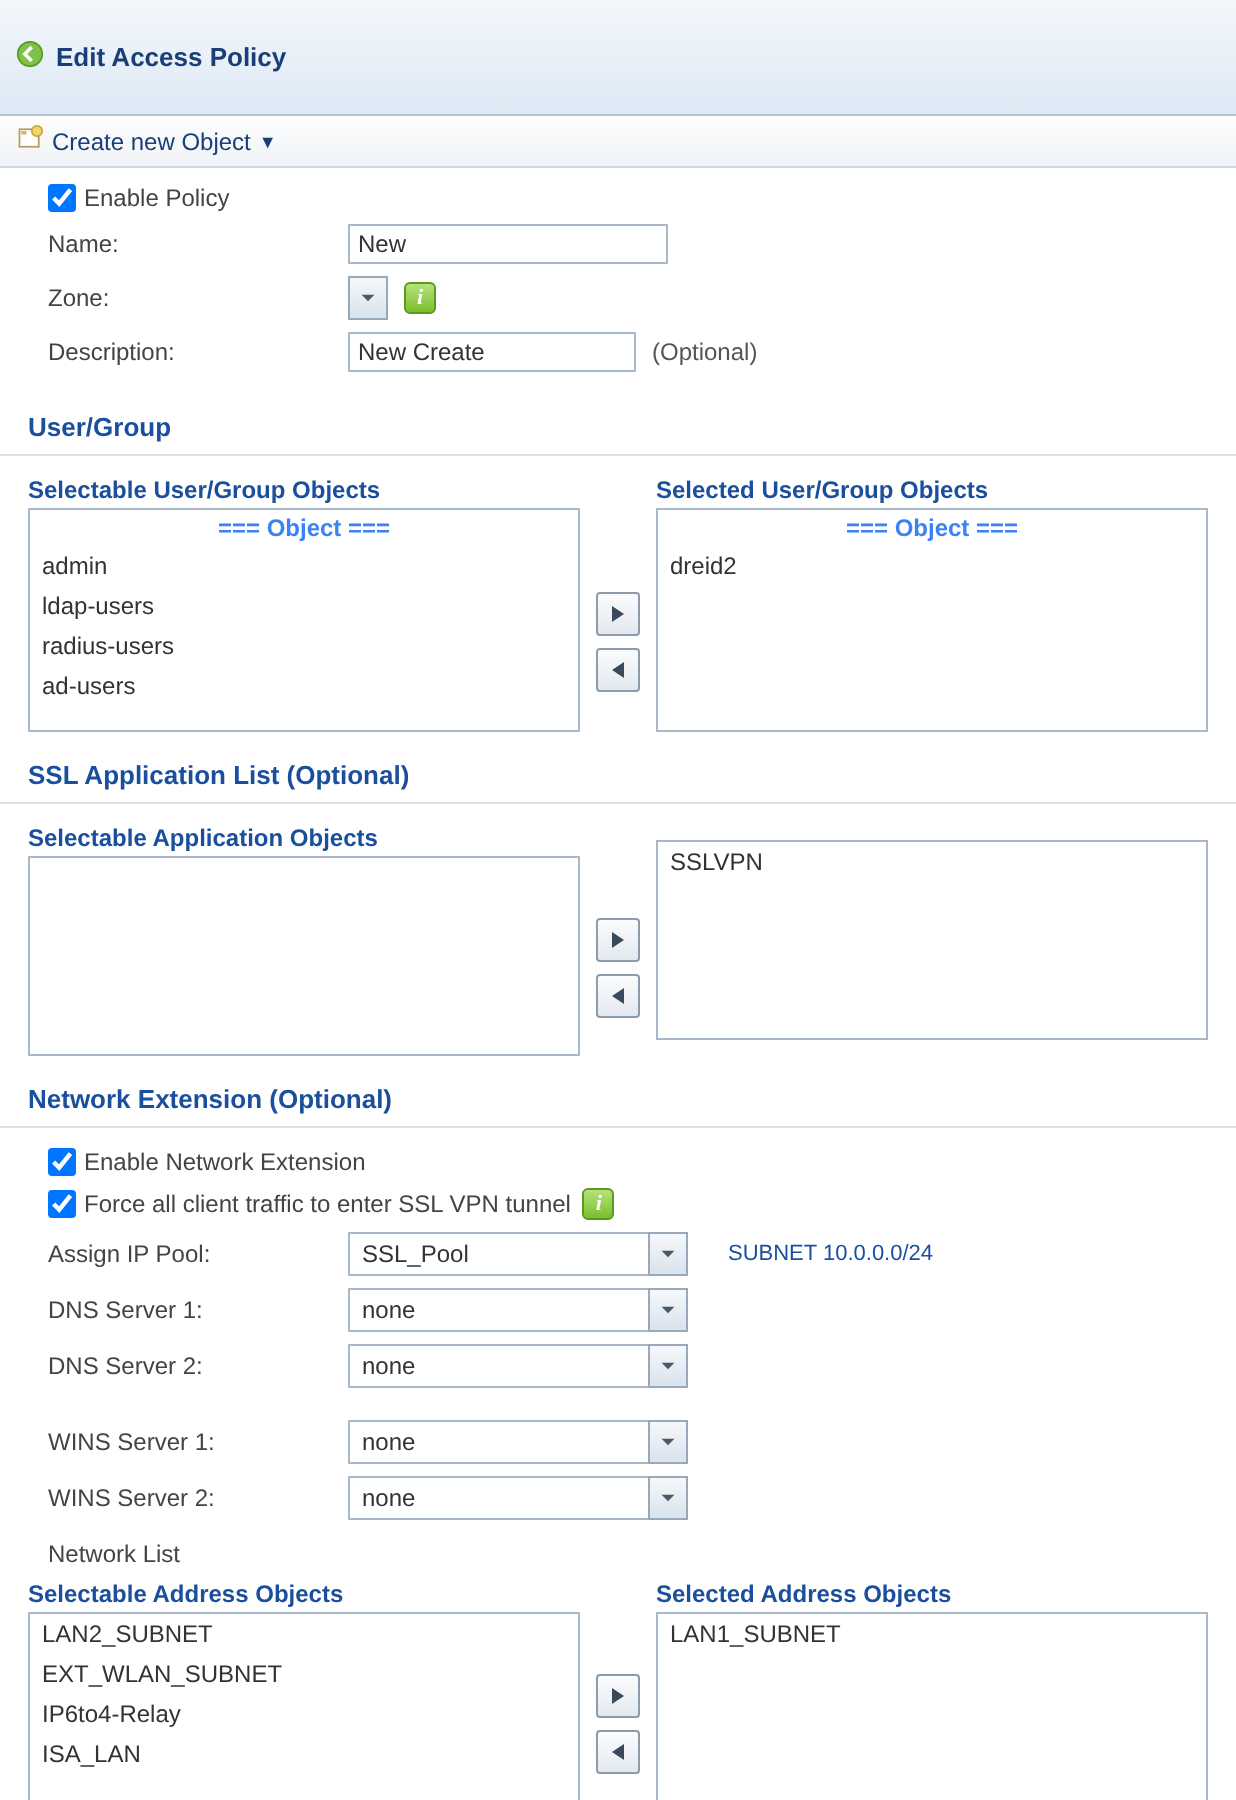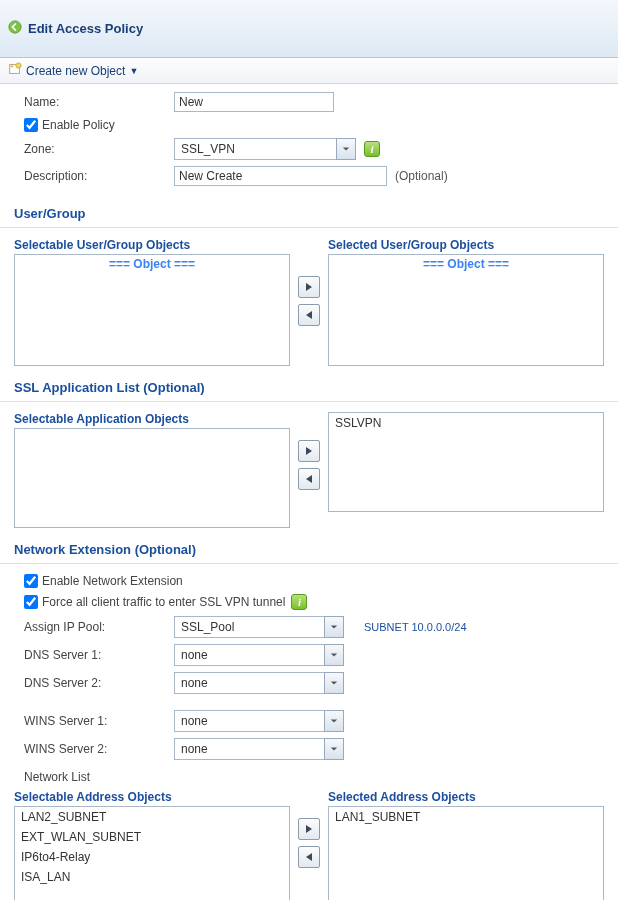--- a/index.html
+++ b/index.html
@@ -38,21 +38,21 @@
   .row .ck-label { color: #444; margin-left: 4px; }
   input[type="text"] {
     border: 1px solid #a9b8c8;
     padding: 2px 4px;
     font-size: 12px;
     height: 20px;
     background: #fff;
     color: #333;
   }
   .tw-160 { width: 160px; }
-  .tw-180 { width: 213px; }
+  .tw-180 { width: 144px; }
   .select-wrap {
     display: flex;
     align-items: stretch;
     height: 22px;
   }
   .select-display {
     border: 1px solid #a9b8c8;
     border-right: none;
     background: #fff;
     padding: 2px 6px;
@@ -89,21 +89,21 @@
   .section-title {
     color: #1a4f9e;
     font-weight: bold;
     font-size: 13px;
     padding: 14px 14px 6px 14px;
     border-bottom: 1px solid #d8e0ea;
     margin-bottom: 10px;
   }
   .dual-box {
     display: flex;
-    align-items: flex-start;
+    align-items: center;
     gap: 8px;
     padding: 0 14px;
   }
   .box-col { flex: 1; min-width: 0; }
   .box-label {
     color: #1a4f9e;
     font-weight: bold;
     font-size: 12px;
     margin-bottom: 2px;
   }
@@ -177,31 +177,30 @@
         <rect x="3" y="4" width="3" height="2" fill="#d2b877"></rect>
         <circle cx="12" cy="4" r="3" fill="#f2d66b" stroke="#c9a83a"></circle>
       </svg>
   </span>
   <span class="toolbar-item">Create new Object</span>
   <span class="toolbar-arrow">▼</span>
 </div>
 
 <div class="form-area">
   <div class="row indent">
+    <input type="checkbox" checked="" style="">
+    <span class="ck-label">Enable Policy</span>
+  </div>
+  <div class="row indent">
     <label class="fld">Name:</label>
     <input type="text" class="tw-160" value="New" style="">
   </div>
   <div class="row indent">
-    <input type="checkbox" checked="" style="">
-    <span class="ck-label">Enable Policy</span>
-  </div>
-  <div class="row indent">
     <label class="fld">Zone:</label>
     <div class="select-wrap">
-      <div class="select-display" style="width:162px">SSL_VPN</div>
       <div class="select-btn">
         <svg viewBox="0 0 10 10">
             <path d="M1 3 L5 7 L9 3 Z" fill="#4a5a6a"></path>
           </svg>
       </div>
     </div>
     <span style="margin-left:8px" class="info-icon">i</span>
   </div>
   <div class="row indent">
     <label class="fld">Description:</label>
@@ -209,38 +208,47 @@
     <span class="opt-label">(Optional)</span>
   </div>
 </div>
 
 <div class="section-title">User/Group</div>
 <div class="dual-box">
   <div class="box-col">
     <div class="box-label">Selectable User/Group Objects</div>
     <div class="listbox">
       <div class="obj-header">=== Object ===</div>
+      <div>
+          <div class="list-item">admin</div>
+          <div class="list-item">ldap-users</div>
+          <div class="list-item">radius-users</div>
+          <div class="list-item">ad-users</div>
+        </div>
     </div>
   </div>
   <div class="transfer-btns">
     <div class="tbtn">
       <svg viewBox="0 0 12 12">
           <path d="M3 2 L9 6 L3 10 Z" fill="#3a4a5a"></path>
         </svg>
     </div>
     <div class="tbtn">
       <svg viewBox="0 0 12 12">
           <path d="M9 2 L3 6 L9 10 Z" fill="#3a4a5a"></path>
         </svg>
     </div>
   </div>
   <div class="box-col">
     <div class="box-label">Selected User/Group Objects</div>
     <div class="listbox">
       <div class="obj-header">=== Object ===</div>
+      <div>
+          <div class="list-item">dreid2</div>
+        </div>
     </div>
   </div>
 </div>
 
 <div class="section-title">SSL Application List (Optional)</div>
 <div class="dual-box">
   <div class="box-col">
     <div class="box-label">Selectable Application Objects</div>
     <div class="listbox short">
       <div></div>

